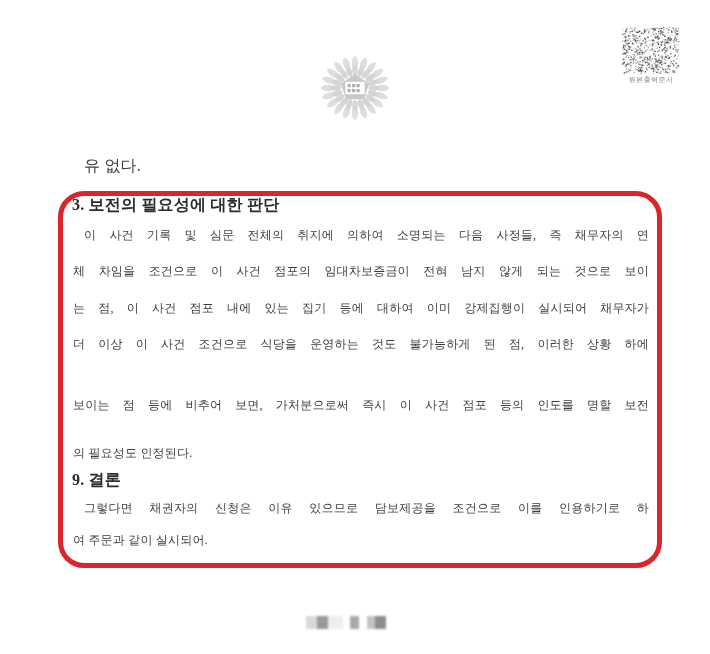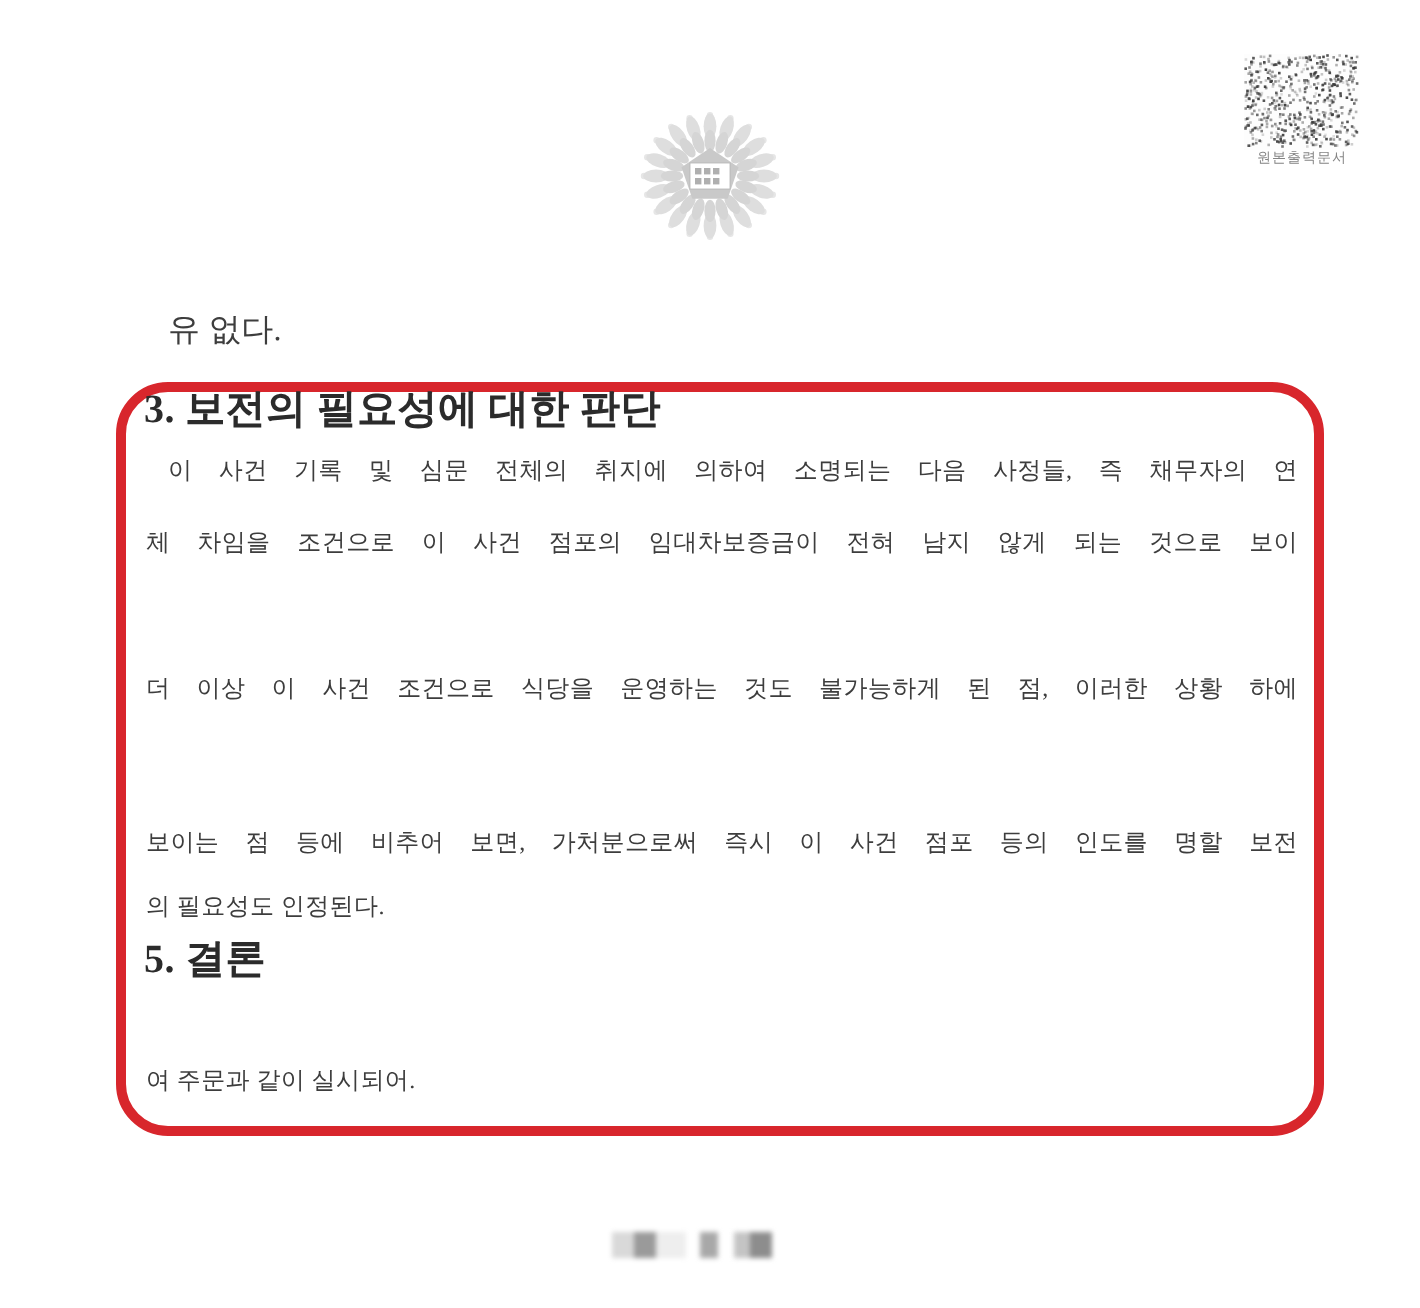--- a/index.html
+++ b/index.html
@@ -10,21 +10,21 @@
   
   .seal{position:absolute;left:313px;top:50px;width:84px;height:76px;}
   
   .stamp{position:absolute;left:620px;top:27px;width:62px;text-align:center;}
   .stamp svg{width:58px;height:48px;display:block;margin:0 auto;}
   .stamp-label{font-size:7px;line-height:9px;color:#848484;letter-spacing:0.5px;
     font-family:"Liberation Sans","DejaVu Sans",sans-serif;white-space:nowrap;}
   
   .txt{position:absolute;font-size:16px;line-height:19px;color:#3d3d3d;letter-spacing:0.2px;}
   .lead{left:84px;top:156px;}
-  .heading{position:absolute;left:72px;font-size:20px;line-height:20px;font-weight:bold;color:#2b2b2b;letter-spacing:0.2px;}
+  .heading{position:absolute;left:72px;font-size:16px;line-height:20px;font-weight:bold;color:#2b2b2b;letter-spacing:0.2px;}
   .jline{position:absolute;left:73px;width:576px;font-size:12px;line-height:19px;color:#3d3d3d;
     text-align:justify;text-align-last:justify;letter-spacing:0.2px;box-sizing:border-box;}
   .jline.short{text-align:center;text-align-last:left;width:auto;}
   .jline.indent{padding-left:11px;}
   
   .redbox{position:absolute;left:58px;top:191px;width:604px;height:377px;box-sizing:border-box;
     border:5px solid #d8262c;border-radius:26px;background:transparent;}
   
   .redact{position:absolute;left:306px;top:616px;height:13px;filter:blur(1.2px);white-space:nowrap;font-size:0;}
   .redact span{display:inline-block;height:13px;vertical-align:top;}
@@ -672,24 +672,26 @@
     <div class="stamp-label">원본출력문서</div>
   </div>
 
   <div class="txt lead">유 없다.</div>
 
   <div class="redbox"></div>
 
   <div class="heading" style="top:195px">3. 보전의 필요성에 대한 판단</div>
   <div class="jline indent" style="top:226px">이 사건 기록 및 심문 전체의 취지에 의하여 소명되는 다음 사정들, 즉 채무자의 연</div>
   <div class="jline" style="top:262px">체 차임을 조건으로 이 사건 점포의 임대차보증금이 전혀 남지 않게 되는 것으로 보이</div>
+  <div class="jline" style="top:299px">는 점, 이 사건 점포 내에 있는 집기 등에 대하여 이미 강제집행이 실시되어 채무자가</div>
   <div class="jline" style="top:335px">더 이상 이 사건 조건으로 식당을 운영하는 것도 불가능하게 된 점, 이러한 상황 하에</div>
-  <div class="jline" style="top:412px">보이는 점 등에 비추어 보면, 가처분으로써 즉시 이 사건 점포 등의 인도를 명할 보전</div>
+  <div class="jline" style="top:396px">보이는 점 등에 비추어 보면, 가처분으로써 즉시 이 사건 점포 등의 인도를 명할 보전</div>
   <div class="jline short" style="top:444px">의 필요성도 인정된다.</div>
 
-  <div class="heading" style="top:470px">5. 결론</div>
+  <div class="heading" style="top:470px">9. 결론</div>
+  <div class="jline indent" style="top:499px">그렇다면 채권자의 신청은 이유 있으므로 담보제공을 조건으로 이를 인용하기로 하</div>
   <div class="jline short" style="top:531px">여 주문과 같이 실시되어.</div>
 
   <div class="redact">
     <span style="width:11px;background:#d9d9d9"></span><span style="width:11px;background:#9a9a9a"></span><span style="width:15px;background:#eeeeee"></span><span style="width:7px"></span><span style="width:9px;background:#a8a8a8"></span><span style="width:8px"></span><span style="width:8px;background:#c4c4c4"></span><span style="width:11px;background:#8d8d8d"></span>
   </div>
 
 </div>
 
 </body></html>

